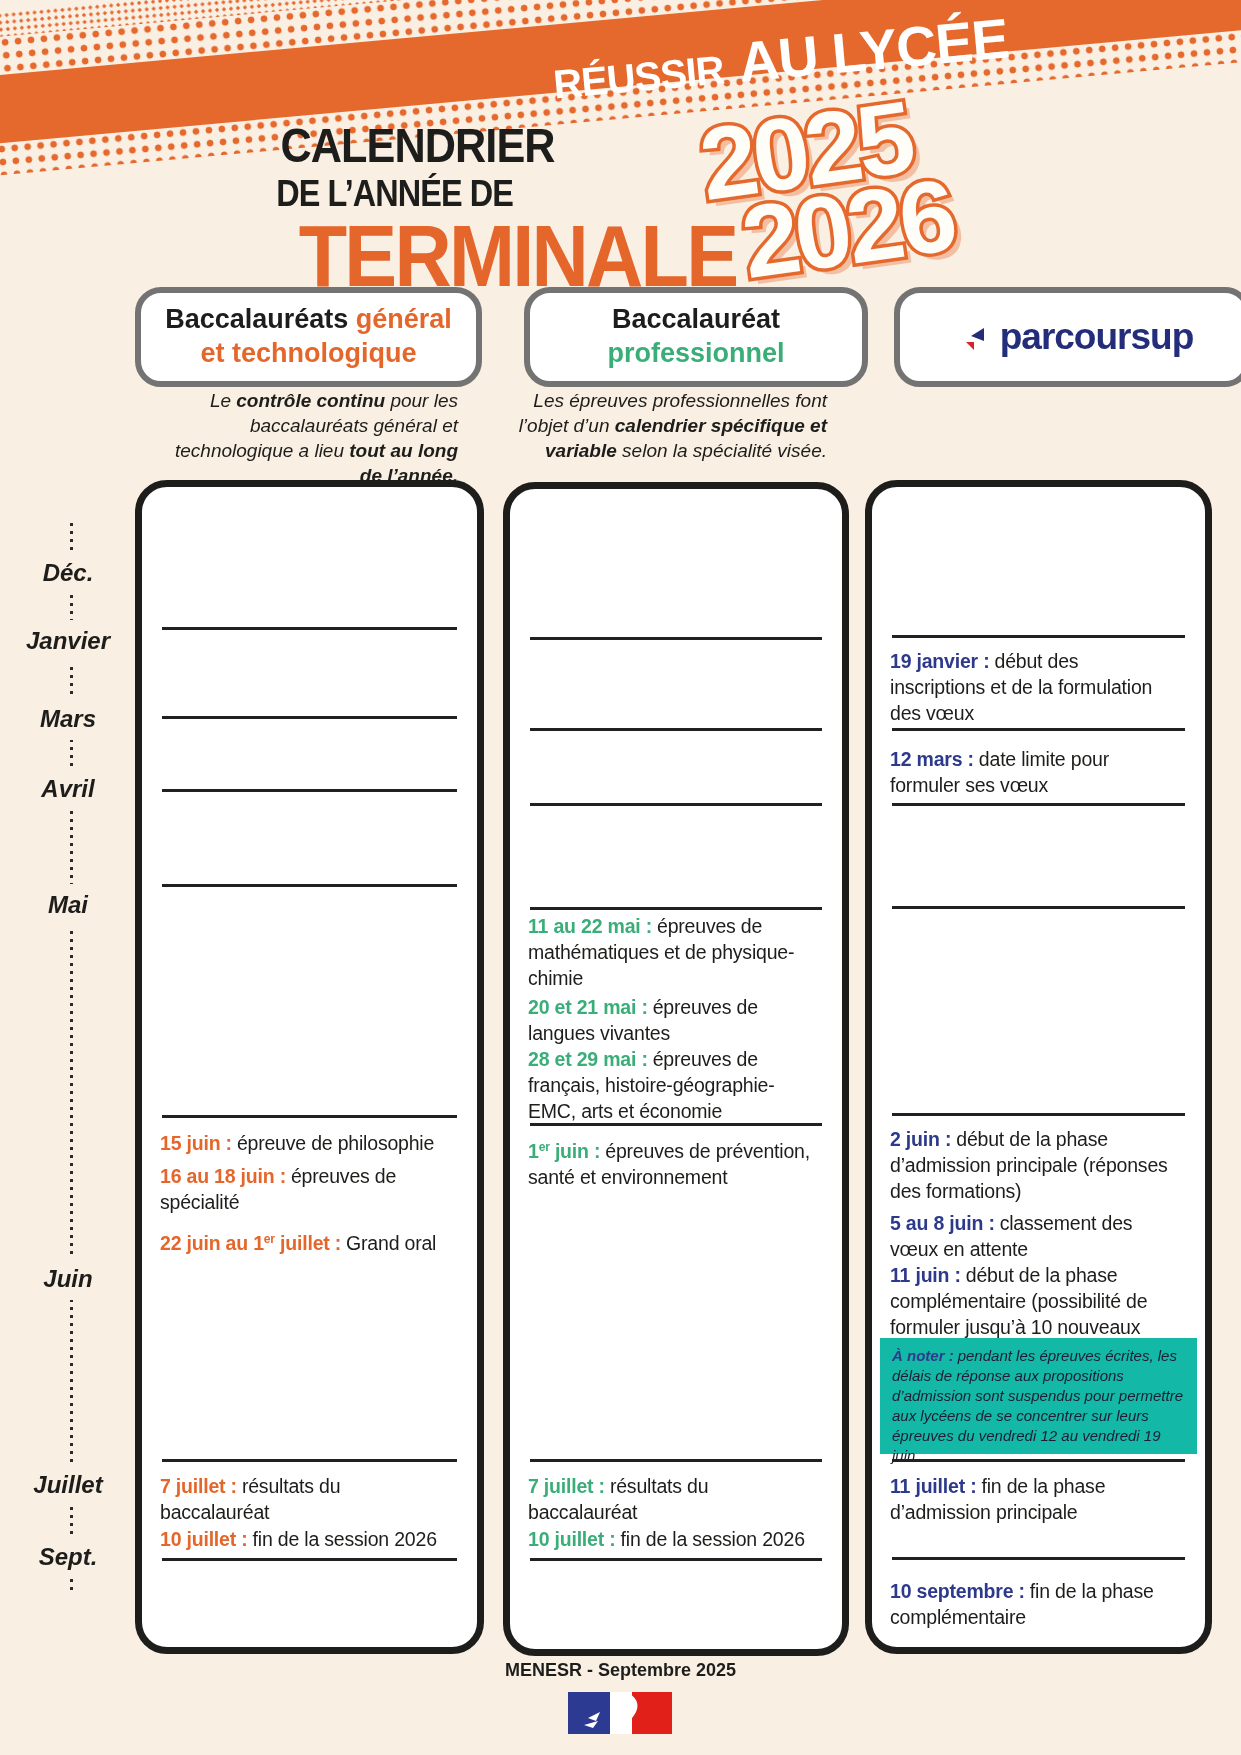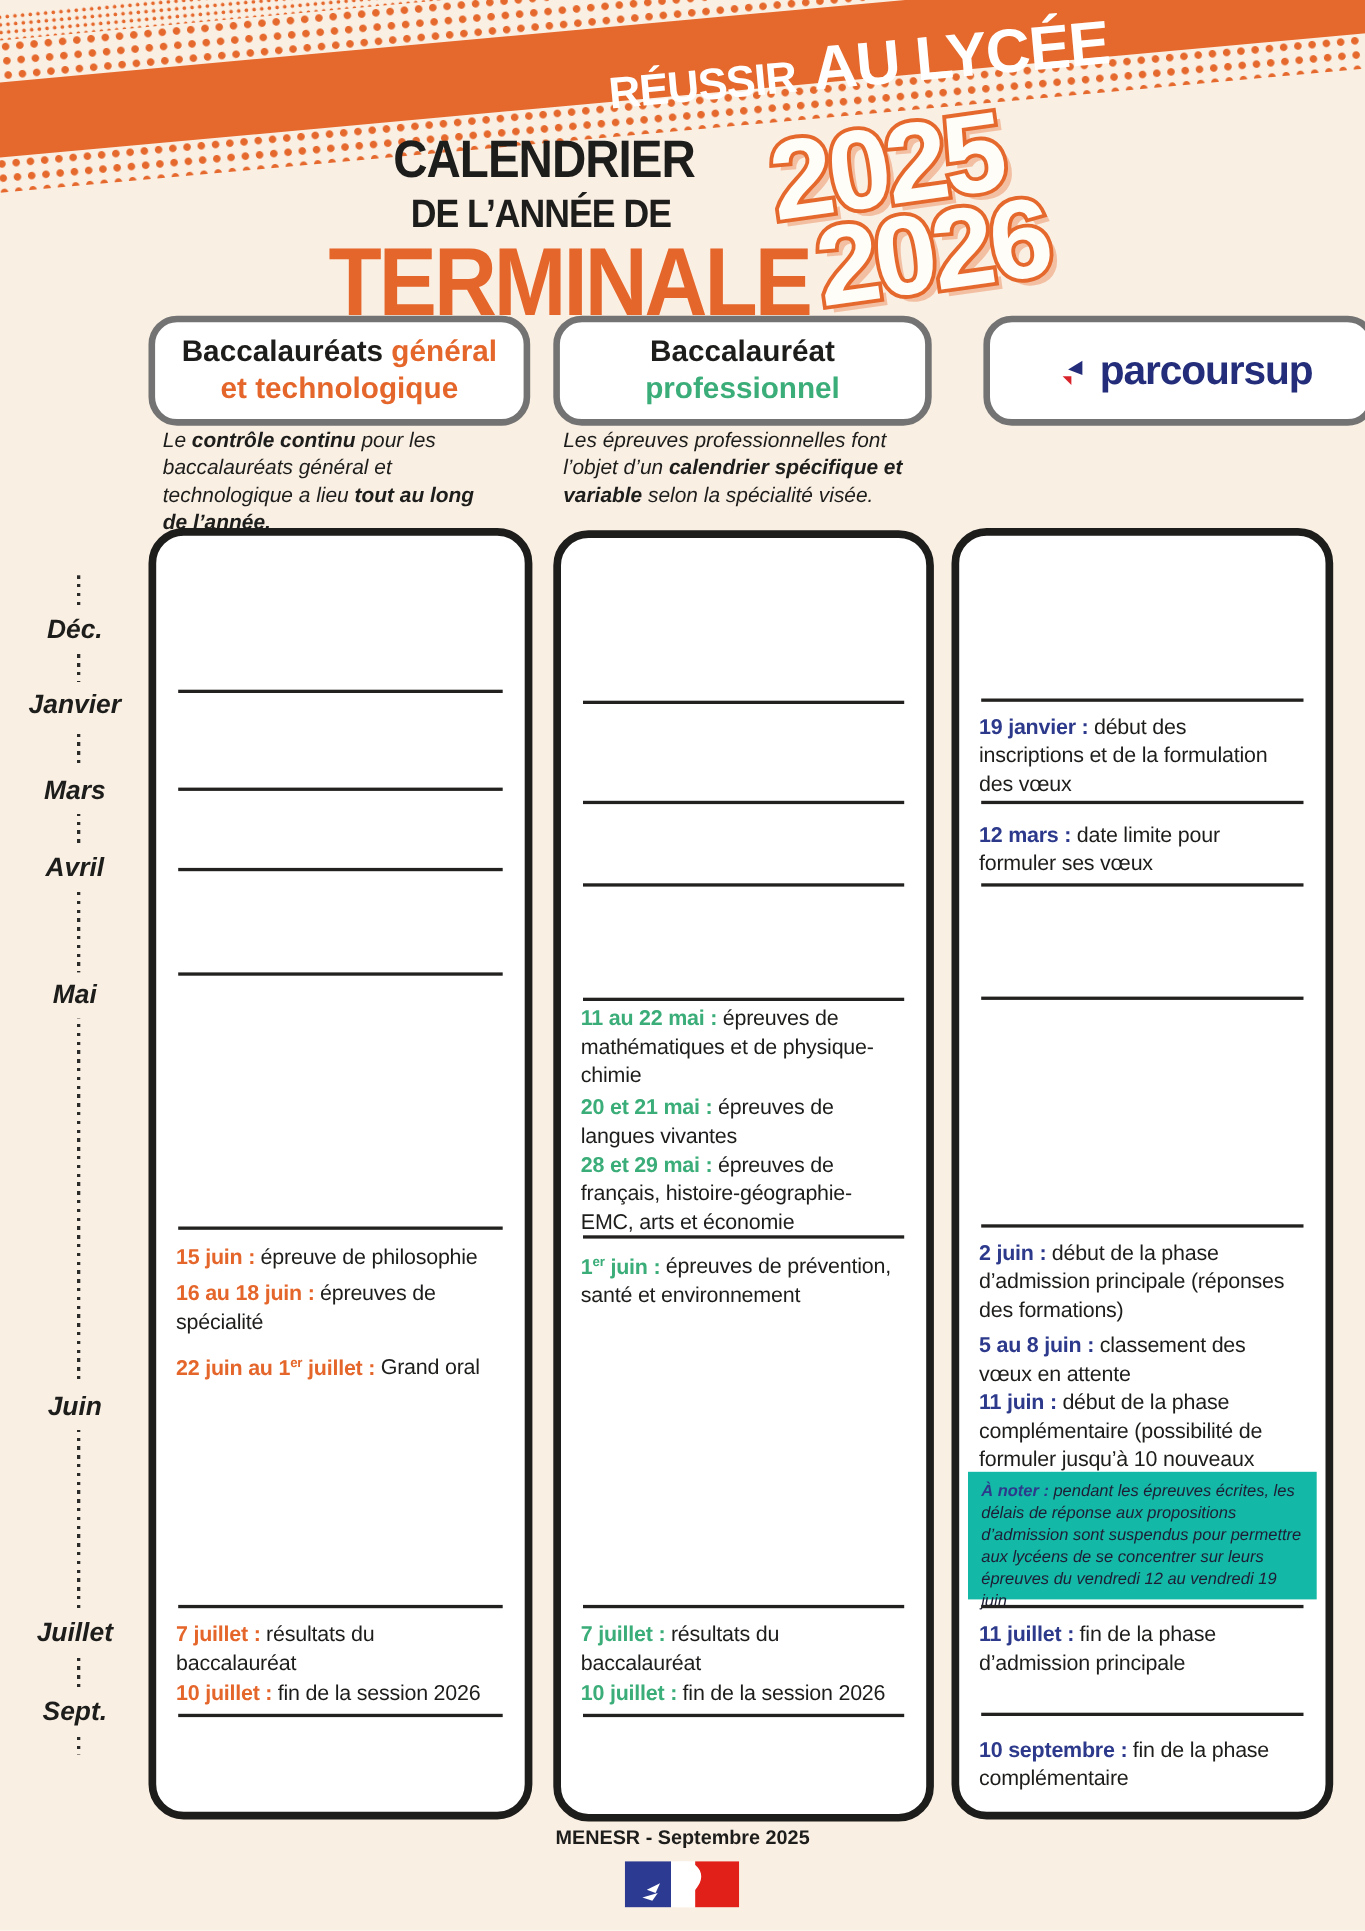--- a/index.html
+++ b/index.html
@@ -11,45 +11,45 @@
   .dots-sm{height:24px;background-image:radial-gradient(circle at 3px 3px,#E5682C 1.4px,transparent 2px);background-size:7px 7px;}
   .dots-lg{height:38px;background-image:radial-gradient(circle at 6px 6px,#E5682C 3px,transparent 3.8px);background-size:13px 13px;}
   .band{height:68px;background:#E5682C;}
   .dots-bottom{height:32px;background-image:radial-gradient(circle at 6px 6px,#E5682C 3px,transparent 3.8px);background-size:13px 13px;}
   .tagline{position:absolute;left:552px;top:26px;transform:rotate(-5.2deg);z-index:2;color:#fff;
            display:flex;align-items:baseline;gap:16px;white-space:nowrap;}
   .tag-sm{font-size:40px;font-weight:700;letter-spacing:-1px;}
   .tag-lg{font-size:56px;font-weight:700;letter-spacing:-1px;}
 
   
-  .title-left{position:absolute;left:250px;top:122px;width:458px;text-align:center;z-index:3;line-height:1;}
+  .title-left{position:absolute;left:250px;top:122px;width:458px;text-align:left;z-index:3;line-height:1;}
   .t1{display:inline-block;font-size:48px;font-weight:700;letter-spacing:-1px;transform:scaleX(.9);transform-origin:100% 50%;}
   .t2{display:inline-block;font-size:36px;font-weight:700;letter-spacing:-1px;margin-top:6px;transform:scaleX(.9);transform-origin:100% 50%;}
   .t3{display:inline-block;font-size:88px;font-weight:700;color:#E5662B;letter-spacing:-3px;margin-top:4px;
       transform:scaleX(.9);transform-origin:100% 50%;line-height:.92;}
   .year{position:absolute;font-size:102px;font-weight:700;letter-spacing:-4px;line-height:1;transform:rotate(-8deg);}
   .year .stroke{-webkit-text-stroke:7px #E5682C;color:#E5682C;text-shadow:6px 7px 0 rgba(229,104,44,.35);}
   .year .fill{position:absolute;left:0;top:0;color:#FFFDF8;}
   .y2025{left:700px;top:100px;z-index:4;}
   .y2026{left:742px;top:178px;z-index:5;}
 
   
   .hcard{position:absolute;top:287px;height:88px;background:#fff;border:6px solid #737373;border-radius:26px;
          display:flex;flex-direction:column;align-items:center;justify-content:center;z-index:3;
          font-size:27px;font-weight:700;line-height:1.25;text-align:center;}
   .hc1{left:135px;width:335px;}
-  .hc2{left:503px;width:332px;text-align:right;}
+  .hc2{left:524px;width:332px;text-align:right;}
   .hc3{left:894px;width:333px;padding-left:12px;}
   .acc-orange{color:#E5662B;}
   .acc-green{color:#3BAD79;}
   .logo-row{display:flex;align-items:center;gap:6px;}
   .logo-text{font-size:37px;font-weight:700;color:#232D7A;letter-spacing:-1px;}
 
   
-  .intro{position:absolute;font-style:italic;font-size:19px;line-height:1.32;text-align:left;z-index:2;}
+  .intro{position:absolute;font-style:italic;font-size:19px;line-height:1.32;text-align:right;z-index:2;}
   .in1{left:148px;top:388px;width:310px;}
   .in2{left:512px;top:388px;width:315px;}
   .in3{left:878px;top:398px;width:308px;}
   .intro b{font-weight:700;}
 
   
   .rail{position:absolute;left:70px;top:523px;width:3px;height:1072px;
         background:repeating-linear-gradient(#2A2A28 0 3px,transparent 3px 8px);z-index:1;}
   .month{position:absolute;left:4px;width:128px;text-align:center;font-style:italic;font-weight:600;
          font-size:24px;background:#FAEFE3;padding:7px 0;z-index:2;}

